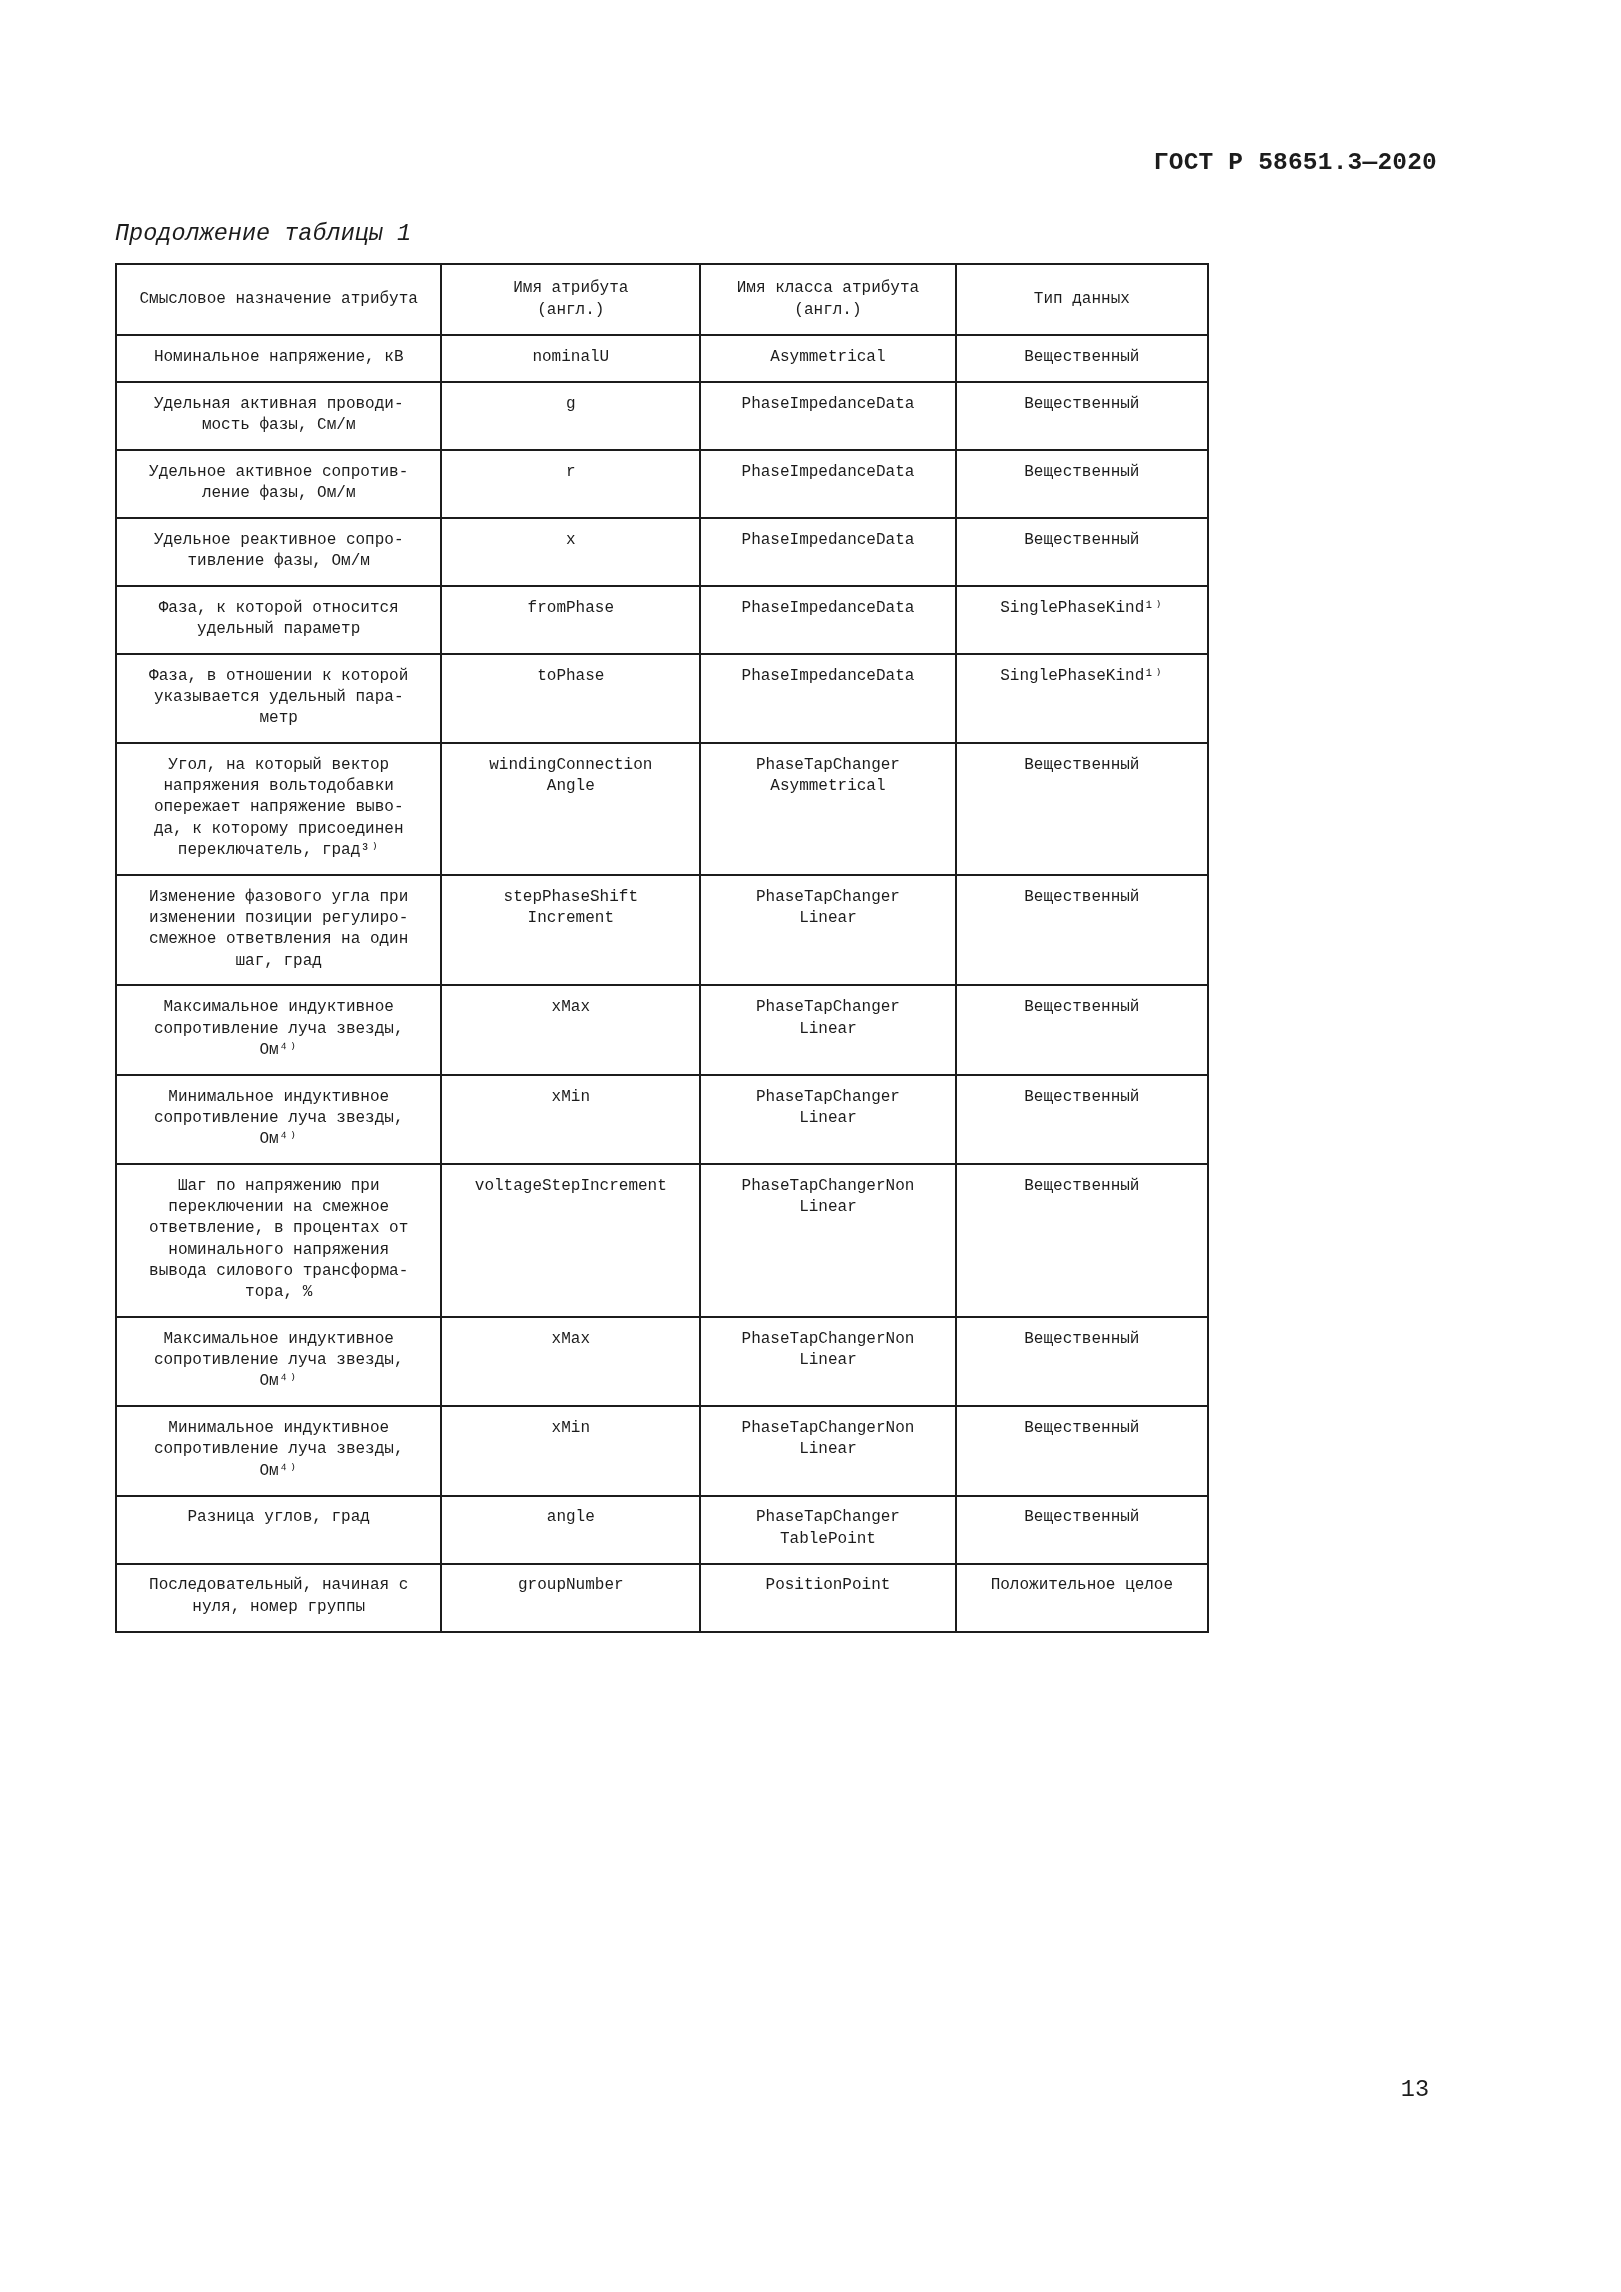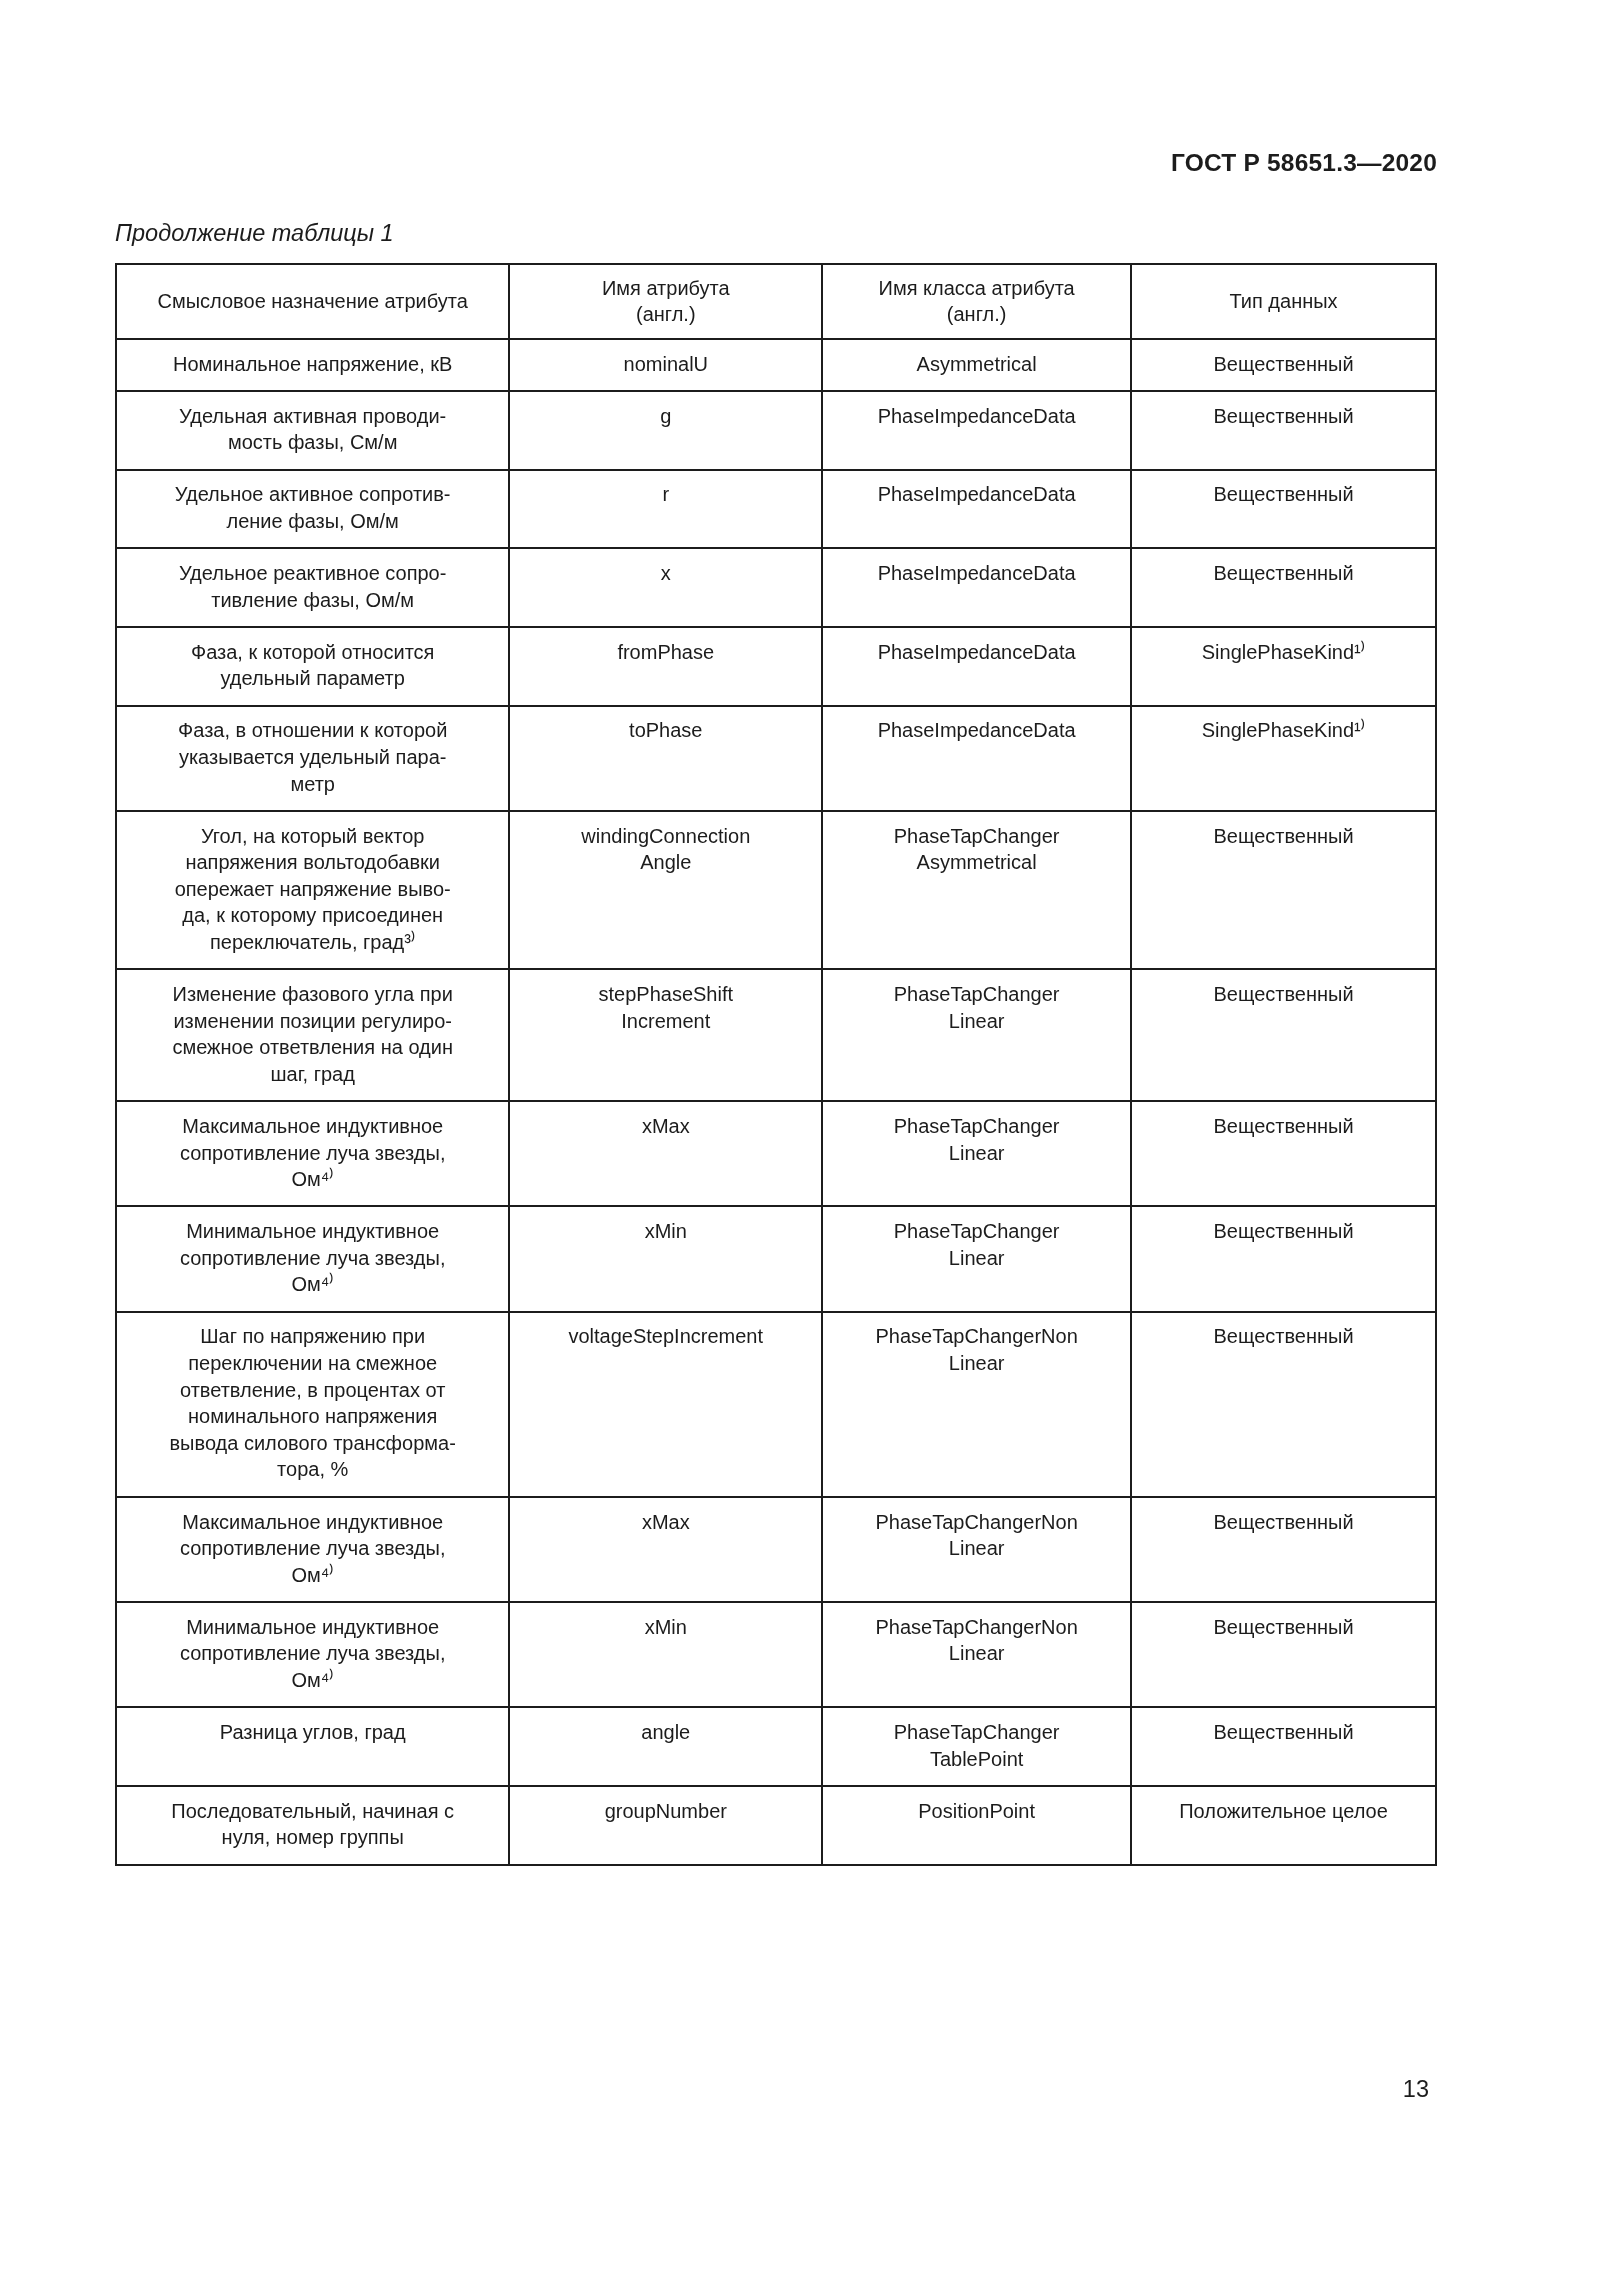--- a/index.html
+++ b/index.html
@@ -6,21 +6,21 @@
     margin: 0;
     padding: 0;
     background: #e8e8e8;
   }
   .page {
     position: relative;
     width: 1621px;
     height: 2293px;
     margin: 0 auto;
     background: #ffffff;
-    font-family: Liberation Sans, sans-serif;
+    font-family: Liberation Mono, monospace;
     color: #1c1c1c;
     box-sizing: border-box;
   }
   .doc-header {
     position: absolute;
     top: 149px;
     right: 184px;
     font-size: 24.5px;
     font-weight: 700;
     text-align: right;
@@ -30,24 +30,24 @@
     position: absolute;
     top: 220px;
     left: 115px;
     font-size: 23.5px;
     font-style: italic;
   }
   table.attr-table {
     position: absolute;
     top: 263px;
     left: 115px;
-    width: 1322px;
+    width: 1094px;
     border-collapse: collapse;
     table-layout: fixed;
-    font-size: 20px;
+    font-size: 16px;
     line-height: 1.33;
   }
   table.attr-table th,
   table.attr-table td {
     border: 2px solid #1c1c1c;
     white-space: pre-line;
     box-sizing: border-box;
   }
   table.attr-table th {
     font-weight: 400;

